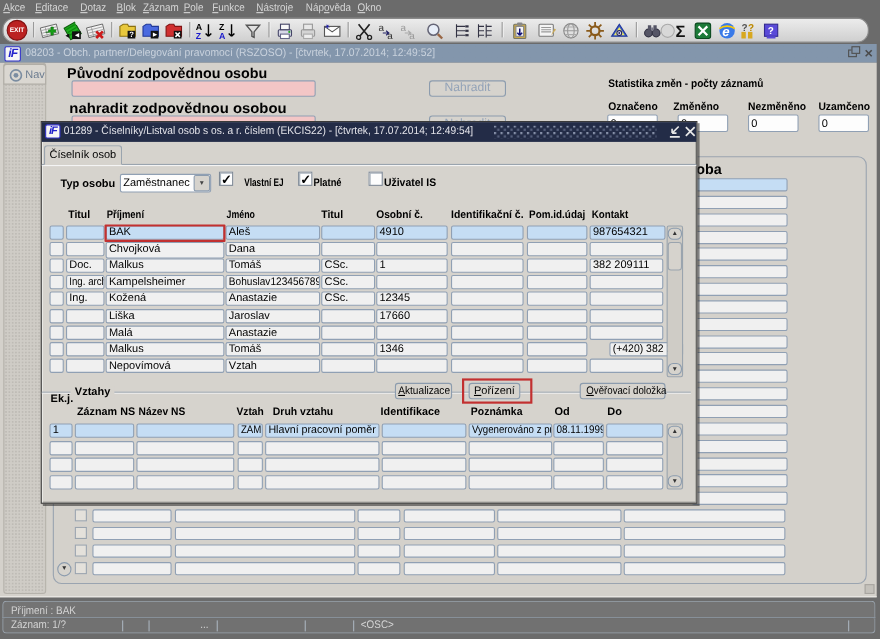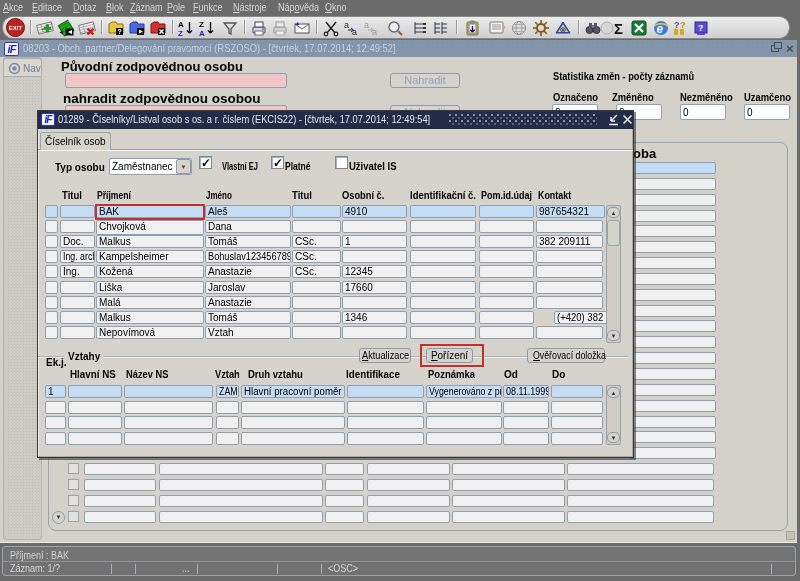--- a/index.html
+++ b/index.html
@@ -460,21 +460,21 @@
 <div class="abs" style="left:0px;top:14px;width:13px;height:26px;background:#d6d3cd;border:1px solid #9aa4ae;border-radius:3px"></div>
 <div class="sbtn" style="top:124px">▼</div>
 </div>
 <div class="abs" style="left:0px;top:245px;width:590px;border-top:1px solid #a8b2bc;box-shadow:0 1px 0 #eee"></div>
 <div class="abs" style="left:26px;top:240px;background:#d6d3cd;padding:0 4px;font-weight:bold">Vztahy</div>
 <div class="btn" style="left:321px;top:237px;width:52px;height:15px;line-height:13px"><span style="display:inline-block;transform:scaleX(.92)"><u>A</u>ktualizace</span></div>
 <div class="btn" style="left:388px;top:237px;width:47px;height:15px;line-height:13px"><u>P</u>ořízení</div>
 <div class="abs" style="left:382px;top:233px;width:64px;height:23px;border:2px solid #c23030"></div>
 <div class="btn" style="left:489px;top:237px;width:78px;height:15px;line-height:13px"><span style="display:inline-block;transform:scaleX(.88)"><u>O</u>věřovací doložka</span></div>
 <div class="hdr" style="left:8px;top:246px;transform:scaleX(1)">Ek.j.</div>
-<div class="hdr" style="left:32px;top:258px;transform:scaleX(0.98)">Hlavní NS</div>
+<div class="hdr" style="left:32px;top:258px;transform:scaleX(0.98)">Záznam NS</div>
 <div class="hdr" style="left:88px;top:258px;transform:scaleX(0.93)">Název NS</div>
 <div class="hdr" style="left:177px;top:258px;transform:scaleX(0.93)">Vztah</div>
 <div class="hdr" style="left:210px;top:258px;transform:scaleX(0.95)">Druh vztahu</div>
 <div class="hdr" style="left:308px;top:258px;transform:scaleX(0.98)">Identifikace</div>
 <div class="hdr" style="left:390px;top:258px;transform:scaleX(0.95)">Poznámka</div>
 <div class="hdr" style="left:466px;top:258px;transform:scaleX(1)">Od</div>
 <div class="hdr" style="left:514px;top:258px;transform:scaleX(1)">Do</div>
 <div class="cell bluecell" style="left:7px;top:274px;width:21px;height:13px;line-height:12px">1</div>
 <div class="cell bluecell" style="left:30px;top:274px;width:54px;height:13px;line-height:12px"></div>
 <div class="cell bluecell" style="left:86px;top:274px;width:89px;height:13px;line-height:12px"></div>

